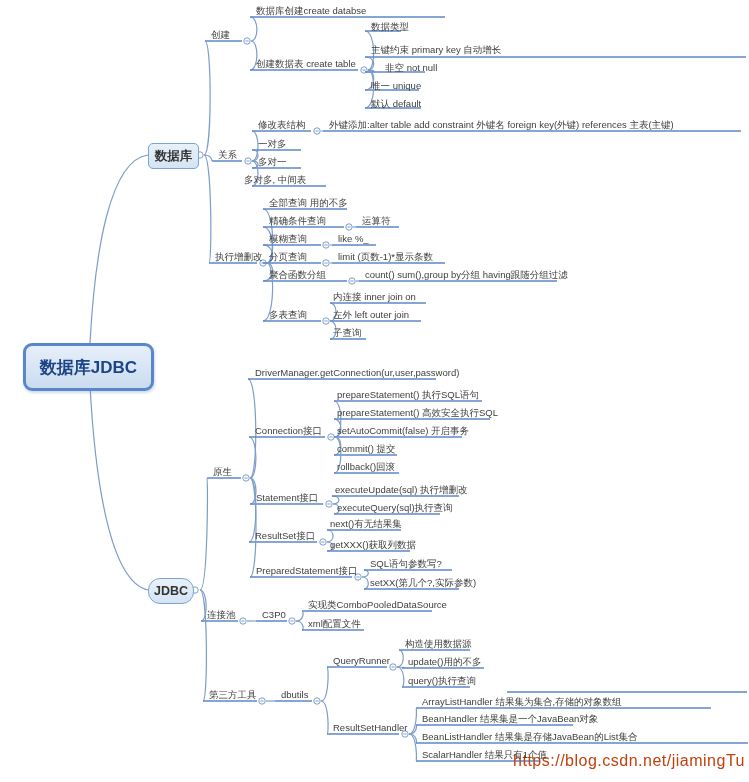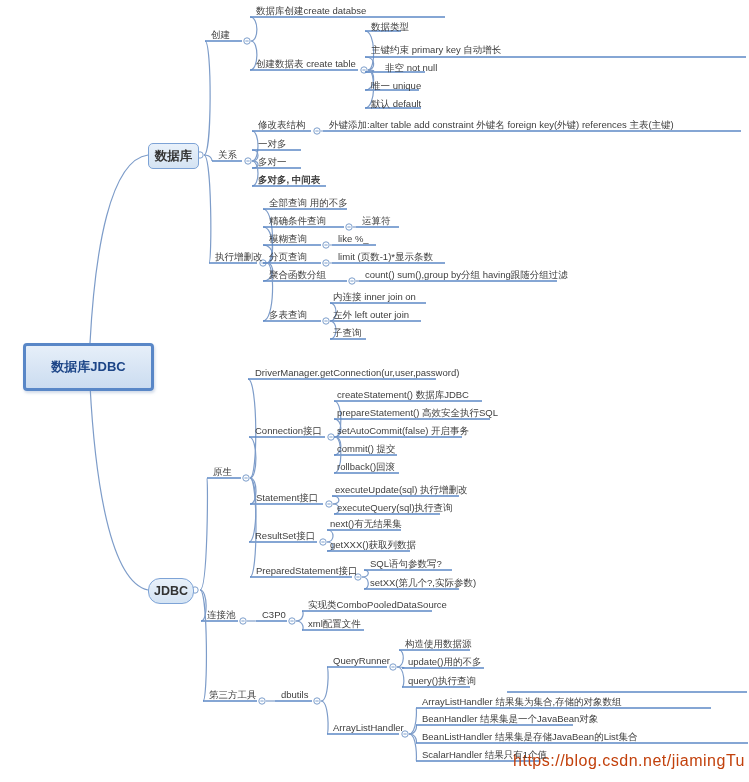--- a/index.html
+++ b/index.html
@@ -4,22 +4,22 @@
 <style>
   html,body{margin:0;padding:0;background:#ffffff;}
   .canvas{position:relative;width:749px;height:782px;background:#fff;overflow:hidden;
           font-family:"Liberation Sans","DejaVu Sans",sans-serif;}
   svg.links{position:absolute;left:0;top:0;}
   .lbl{position:absolute;font-size:9.5px;line-height:11px;color:#3d3d3d;white-space:nowrap;z-index:3;}
   .box{position:absolute;display:flex;align-items:center;justify-content:center;z-index:3;
        background:linear-gradient(#e9f1fa,#d4e3f3);border:1.4px solid #7da3d6;border-radius:5px;
        font-size:12.5px;color:#333;font-weight:bold;}
   .rootbox{position:absolute;display:flex;align-items:center;justify-content:center;z-index:3;
-       background:linear-gradient(#e6eff9,#cbdcf0);border:3px solid #5987c7;border-radius:4px;
-       font-size:13px;font-weight:bold;color:#1c4587;box-shadow:1px 2px 3px rgba(120,150,190,.35);}
+       background:linear-gradient(#e6eff9,#cbdcf0);border:3px solid #5987c7;border-radius:9px;
+       font-size:17px;font-weight:bold;color:#1c4587;box-shadow:1px 2px 3px rgba(120,150,190,.35);}
   .watermark{position:absolute;right:4px;top:752px;font-size:16px;color:#c2410c;z-index:1;letter-spacing:.5px;}
   path.c{fill:none;stroke:#7d9cc9;stroke-width:1.2px;}
   line.u{stroke:#5d89c6;stroke-width:1.5px;}
   circle.m{fill:#fdfeff;stroke:#7e9fcc;stroke-width:1px;}
   line.mm{stroke:#7e9fcc;stroke-width:1px;}
 </style>
 </head>
 <body>
 
 <div class="canvas">
@@ -200,39 +200,39 @@
       <div class="lbl" style="left: 371px; top: 21px;">数据类型</div>
       <div class="lbl" style="left: 371px; top: 44px;">主键约束 primary key 自动增长</div>
       <div class="lbl" style="left: 371px; top: 62px; margin-left: 14px;">非空 not null</div>
       <div class="lbl" style="left: 371px; top: 80px;">唯一 unique</div>
       <div class="lbl" style="left: 371px; top: 98px;">默认 default</div>
       <div class="lbl" style="left: 218px; top: 149px;">关系</div>
       <div class="lbl" style="left: 258px; top: 119px;">修改表结构</div>
       <div class="lbl" style="left: 329px; top: 119px;">外键添加:alter table add constraint 外键名 foreign key(外键) references 主表(主键)</div>
       <div class="lbl" style="left: 258px; top: 138px;">一对多</div>
       <div class="lbl" style="left: 258px; top: 156px;">多对一</div>
-      <div class="lbl" style="left: 258px; top: 174px; font-weight: bold;">多对多, 中间表</div>
+      <div class="lbl" style="left: 244px; top: 174px;">多对多, 中间表</div>
       <div class="lbl" style="left: 215px; top: 251px;">执行增删改</div>
       <div class="lbl" style="left: 269px; top: 197px;">全部查询 用的不多</div>
       <div class="lbl" style="left: 269px; top: 215px;">精确条件查询</div>
       <div class="lbl" style="left: 362px; top: 215px;">运算符</div>
       <div class="lbl" style="left: 269px; top: 233px;">模糊查询</div>
       <div class="lbl" style="left: 338px; top: 233px;">like %_</div>
       <div class="lbl" style="left: 269px; top: 251px;">分页查询</div>
       <div class="lbl" style="left: 338px; top: 251px;">limit (页数-1)*显示条数</div>
       <div class="lbl" style="left: 269px; top: 269px;">聚合函数分组</div>
       <div class="lbl" style="left: 365px; top: 269px;">count() sum(),group by分组 having跟随分组过滤</div>
       <div class="lbl" style="left: 269px; top: 309px;">多表查询</div>
       <div class="lbl" style="left: 333px; top: 291px;">内连接 inner join on</div>
       <div class="lbl" style="left: 333px; top: 309px;">左外 left outer join</div>
       <div class="lbl" style="left: 333px; top: 327px;">子查询</div>
       <div class="lbl" style="left: 213px; top: 466px;">原生</div>
       <div class="lbl" style="left: 255px; top: 367px;">DriverManager.getConnection(ur,user,password)</div>
       <div class="lbl" style="left: 255px; top: 425px;">Connection接口</div>
-      <div class="lbl" style="left: 337px; top: 389px;">createStatement() 数据库JDBC</div>
+      <div class="lbl" style="left: 337px; top: 389px;">prepareStatement() 执行SQL语句</div>
       <div class="lbl" style="left: 337px; top: 407px;">prepareStatement() 高效安全执行SQL</div>
       <div class="lbl" style="left: 337px; top: 425px;">setAutoCommit(false) 开启事务</div>
       <div class="lbl" style="left: 337px; top: 443px;">commit() 提交</div>
       <div class="lbl" style="left: 337px; top: 461px;">rollback()回滚</div>
       <div class="lbl" style="left: 256px; top: 492px;">Statement接口</div>
       <div class="lbl" style="left: 335px; top: 484px;">executeUpdate(sql) 执行增删改</div>
       <div class="lbl" style="left: 337px; top: 502px;">executeQuery(sql)执行查询</div>
       <div class="lbl" style="left: 255px; top: 530px;">ResultSet接口</div>
       <div class="lbl" style="left: 330px; top: 518px;">next()有无结果集</div>
       <div class="lbl" style="left: 330px; top: 539px;">getXXX()获取列数据</div>
@@ -242,21 +242,21 @@
       <div class="lbl" style="left: 207px; top: 609px;">连接池</div>
       <div class="lbl" style="left: 262px; top: 609px;">C3P0</div>
       <div class="lbl" style="left: 308px; top: 599px;">实现类ComboPooledDataSource</div>
       <div class="lbl" style="left: 308px; top: 618px;">xml配置文件</div>
       <div class="lbl" style="left: 209px; top: 689px;">第三方工具</div>
       <div class="lbl" style="left: 281px; top: 689px;">dbutils</div>
       <div class="lbl" style="left: 333px; top: 655px;">QueryRunner</div>
       <div class="lbl" style="left: 405px; top: 638px;">构造使用数据源</div>
       <div class="lbl" style="left: 408px; top: 656px;">update()用的不多</div>
       <div class="lbl" style="left: 408px; top: 675px;">query()执行查询</div>
-      <div class="lbl" style="left: 333px; top: 722px;">ArrayListHandler</div>
+      <div class="lbl" style="left: 333px; top: 722px;">ResultSetHandler</div>
       <div class="lbl" style="left: 422px; top: 696px;">ArrayListHandler 结果集为集合,存储的对象数组</div>
       <div class="lbl" style="left: 422px; top: 713px;">BeanHandler 结果集是一个JavaBean对象</div>
       <div class="lbl" style="left: 422px; top: 731px;">BeanListHandler 结果集是存储JavaBean的List集合</div>
       <div class="lbl" style="left: 422px; top: 749px;">ScalarHandler 结果只有1个值</div>
     </div>
   <div class="rootbox" style="left:23px;top:343px;width:125px;height:42px;">数据库JDBC</div>
   <div class="box" style="left:148px;top:143px;width:49px;height:24px;text-align:center;">数据库</div>
   <div class="box" style="left:148px;top:578px;width:44px;height:24px;border-radius:12px;">JDBC</div>
 </div>
 

